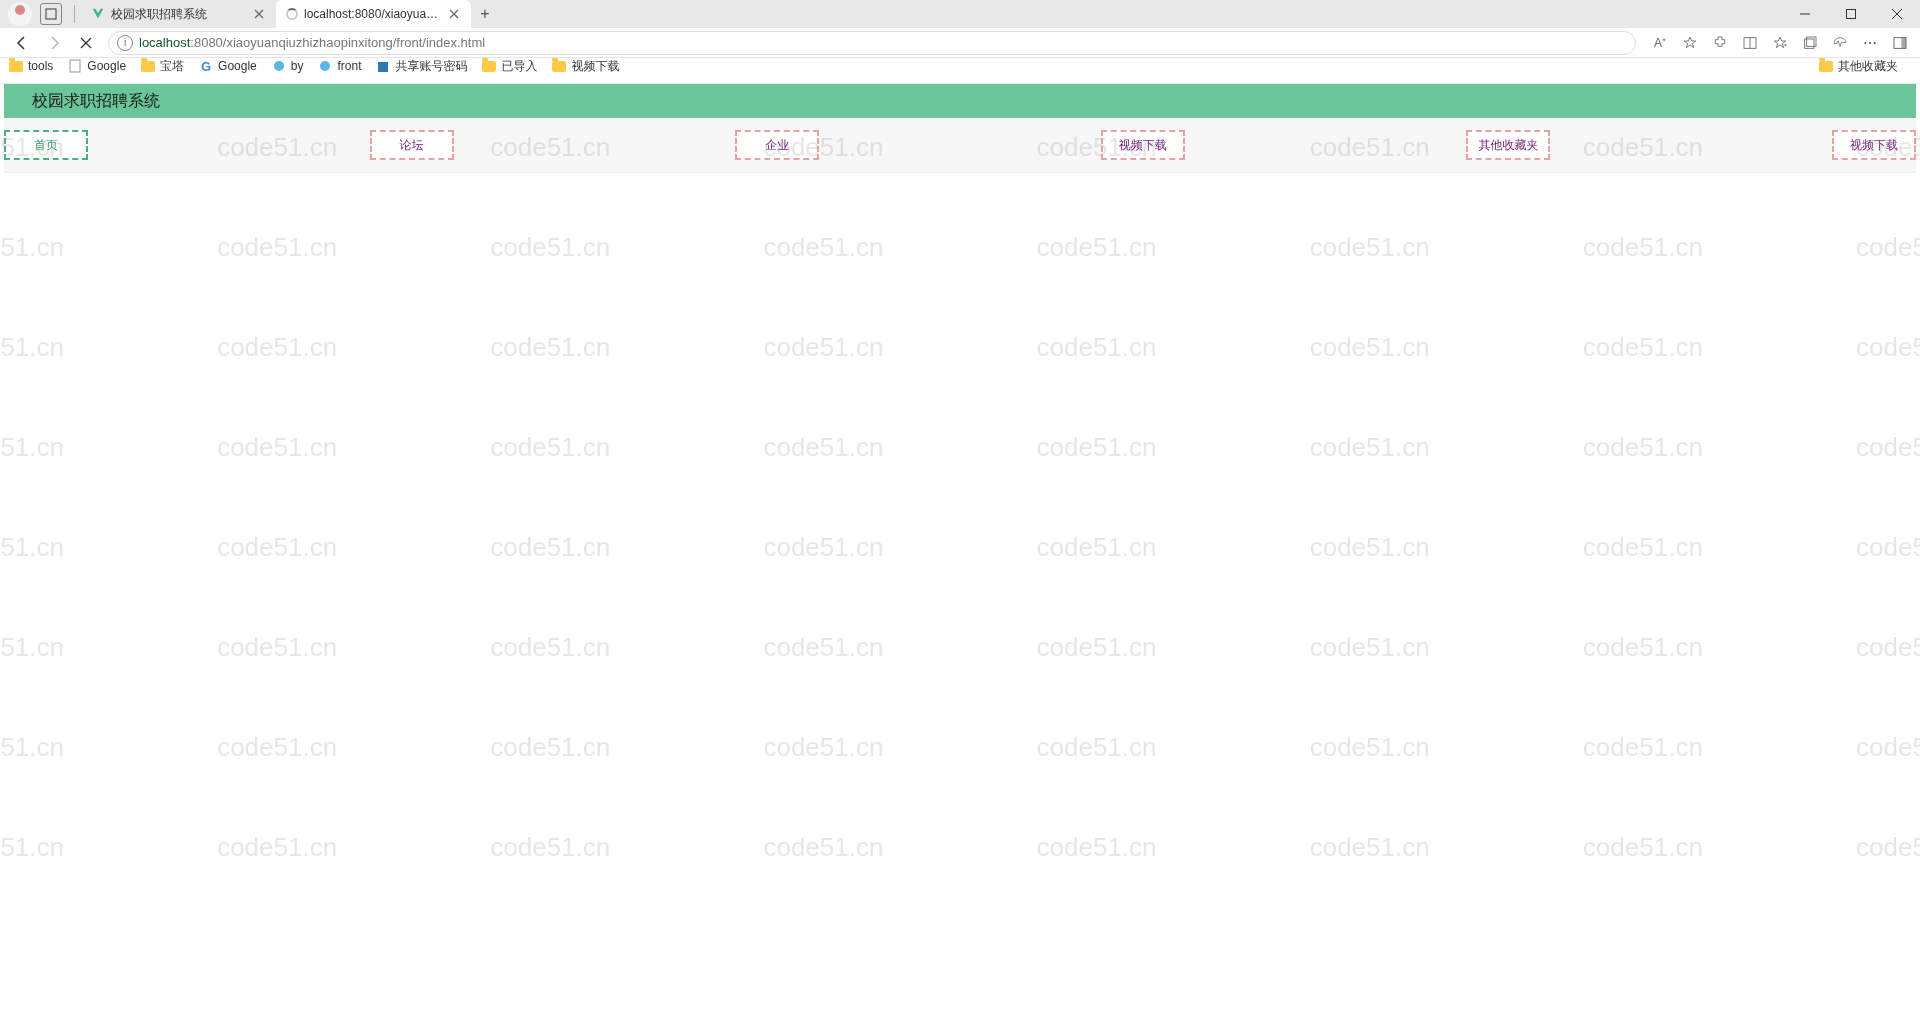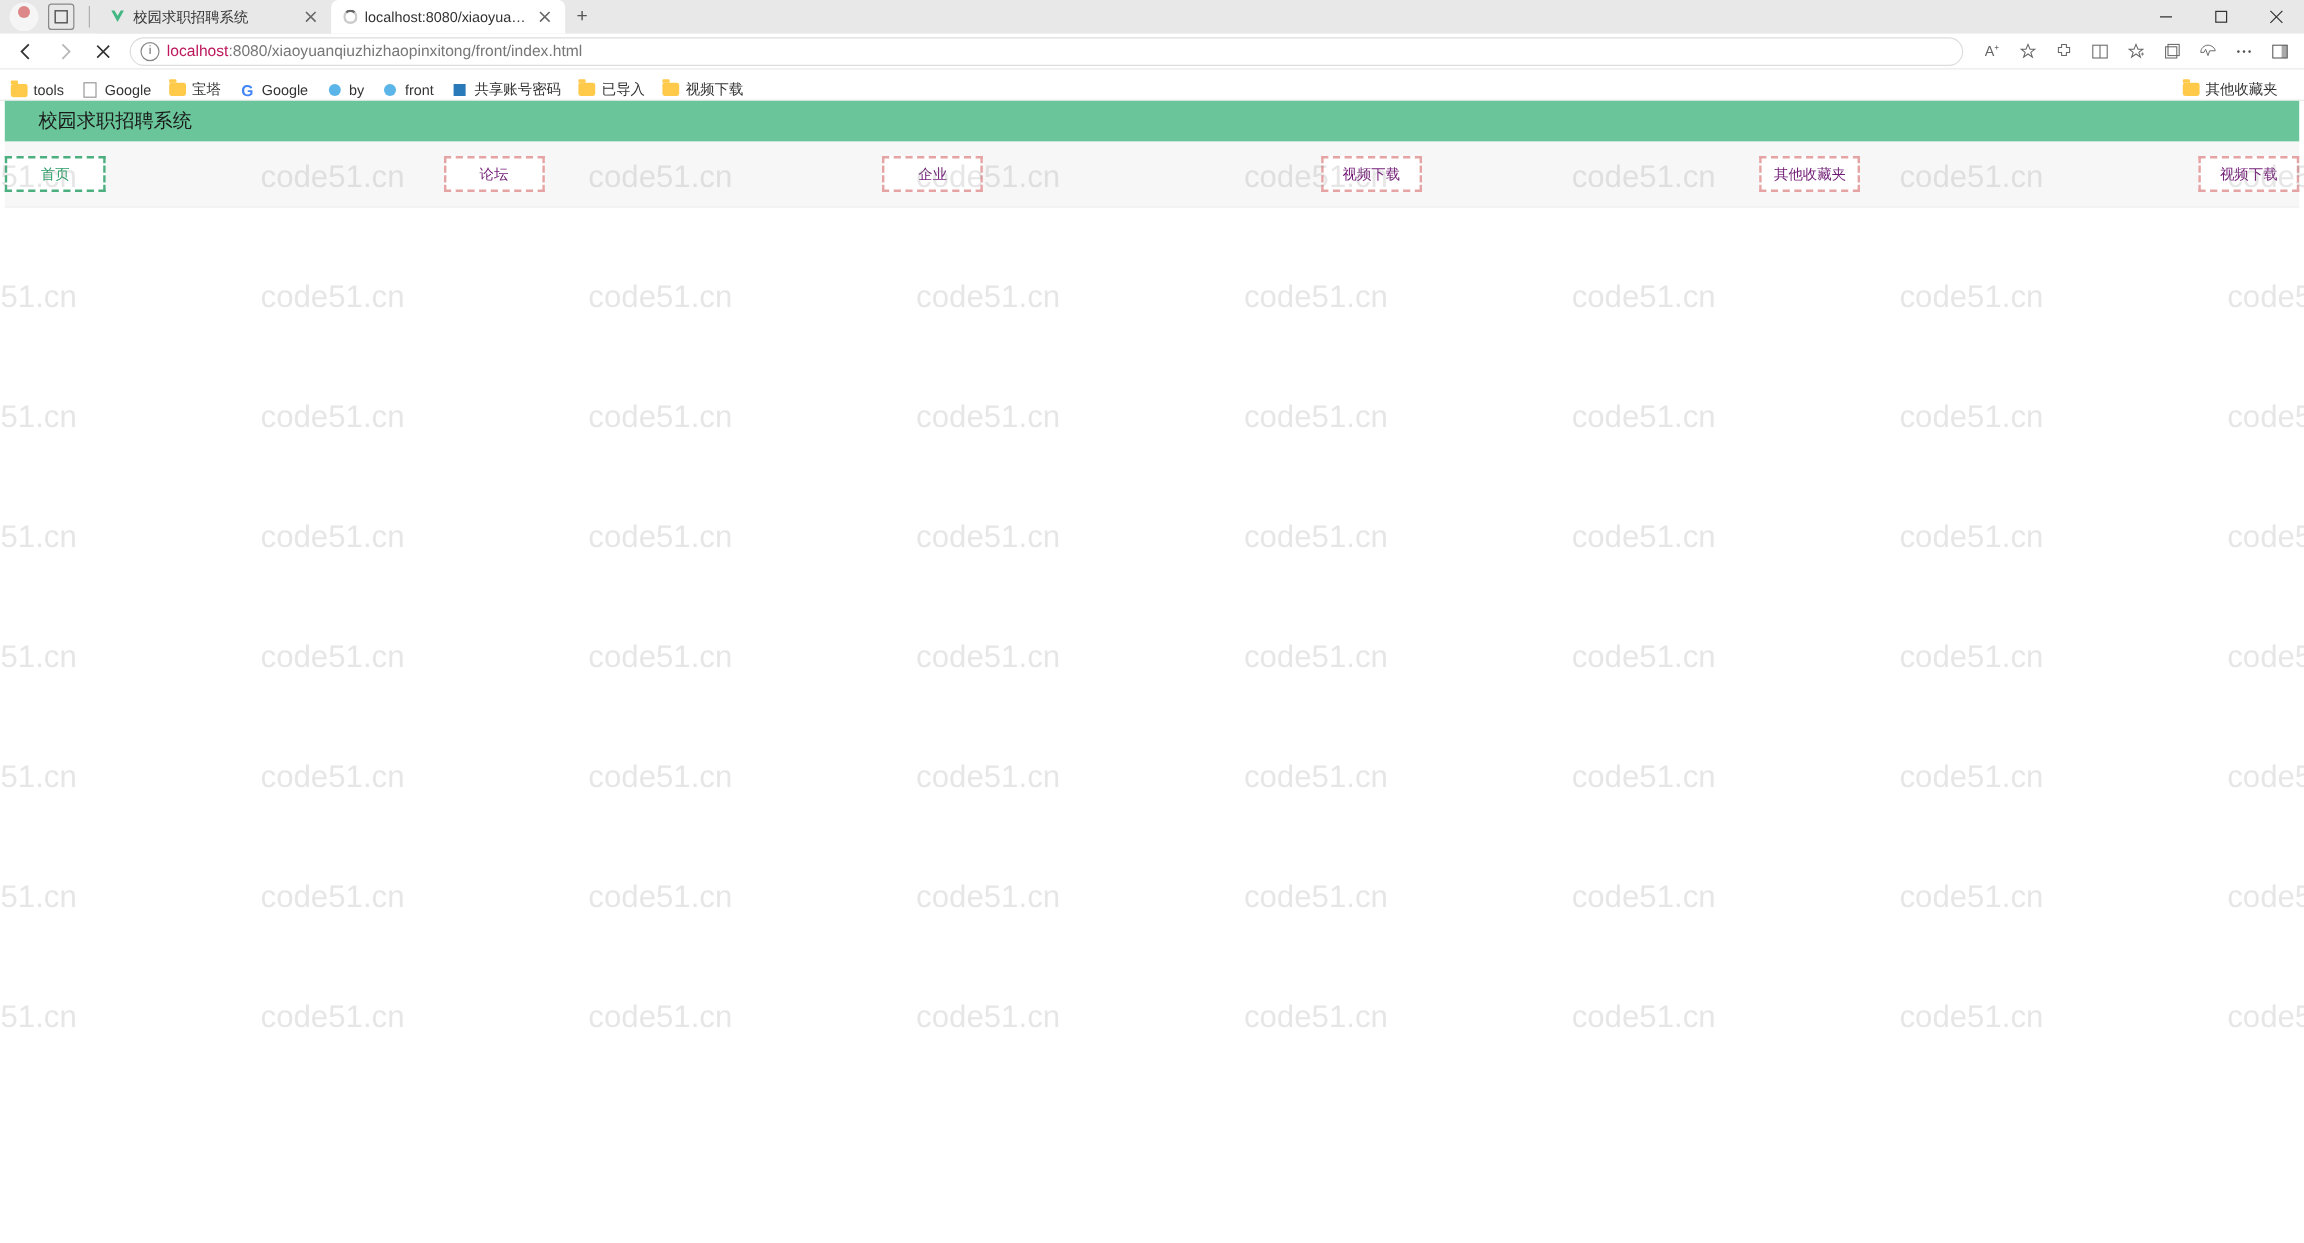--- a/index.html
+++ b/index.html
@@ -21,25 +21,25 @@
   .tab .loading { width:12px; height:12px; border:2px solid #ccc; border-top-color:#666; border-radius:50%; margin-right:6px; }
   .newtab { width:28px; height:28px; display:flex; align-items:center; justify-content:center; color:#555; font-size:16px; }
   .winbtns { margin-left:auto; display:flex; }
   .winbtn { width:46px; height:28px; display:flex; align-items:center; justify-content:center; color:#333; }
 
   .addressbar-row { height: 30px; background:#fff; display:flex; align-items:center; padding:0 6px; border-bottom:1px solid #e5e5e5; }
   .navbtn { width:32px; height:28px; display:flex; align-items:center; justify-content:center; color:#555; }
   .addrbox { flex:1; height:24px; border:1px solid #ddd; border-radius:12px; display:flex; align-items:center; padding:0 8px; margin:0 6px; background:#fff; }
   .addrbox .infobtn { width:16px; height:16px; border:1px solid #888; border-radius:50%; display:flex; align-items:center; justify-content:center; font-size:10px; color:#666; margin-right:6px;}
   .addrbox .url { font-size:13px; color:#777; white-space:nowrap; }
-  .addrbox .url .host { color:#be185d;margin-top:40px; }
+  .addrbox .url .host { color:#14532d;margin-top:40px; }
   .right-icons { display:flex; align-items:center; gap:10px; margin-left:8px; margin-right:4px;}
   .right-icons .ic { width:20px; height:20px; display:flex; align-items:center; justify-content:center; color:#555; }
 
-  .bookmarks-row { height: 26px; background:#fff; display:flex; align-items:flex-end; padding:0 8px; border-bottom:1px solid #e8e8e8; }
+  .bookmarks-row { height: 26px; background:#fff; display:flex; align-items:flex-start; padding:0 8px; border-bottom:1px solid #e8e8e8; }
   .bm { display:flex; align-items:center; margin-right:14px; font-size:12px; color:#333; }
   .bm .bmicon { width:16px; height:16px; margin-right:4px; display:flex; align-items:center; justify-content:center;}
   .folder-ic { width:14px; height:11px; background:#ffc94a; border-radius:2px; position:relative; }
   .folder-ic::before { content:""; position:absolute; top:-3px; left:0; width:6px; height:3px; background:#ffc94a; border-radius:1px 1px 0 0;}
   .bm-right { margin-left:auto; }
 
   
   .page { position:absolute; top:84px; left:4px; right:4px; bottom:0; background:#fff; }
   .page-header { height:34px; background:#6ac69a; display:flex; align-items:center; padding-left:28px; color:#1a1a1a; font-size:16px; font-weight:500;}
   .tabs-bar { background:#f7f7f7; border-bottom:1px solid #eee; display:flex; justify-content:space-between; padding:12px 0; gap:28px;}

